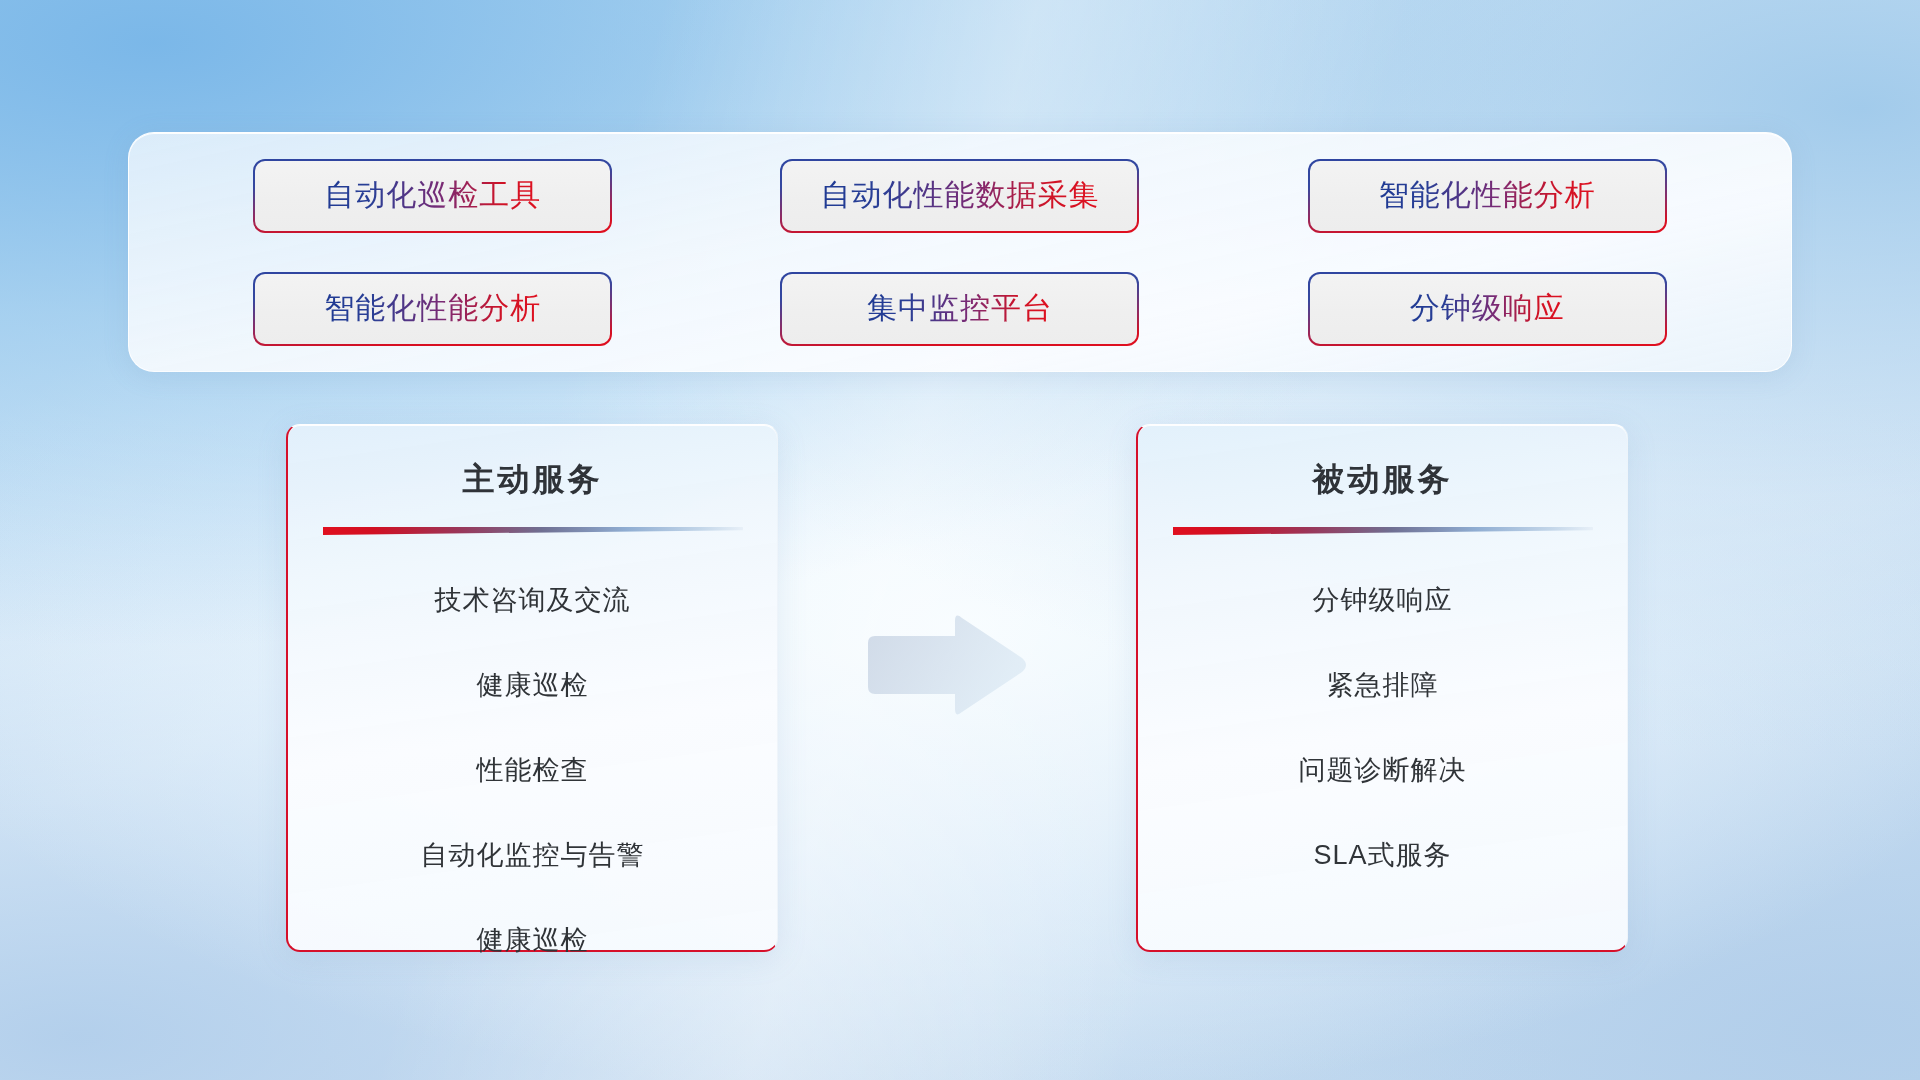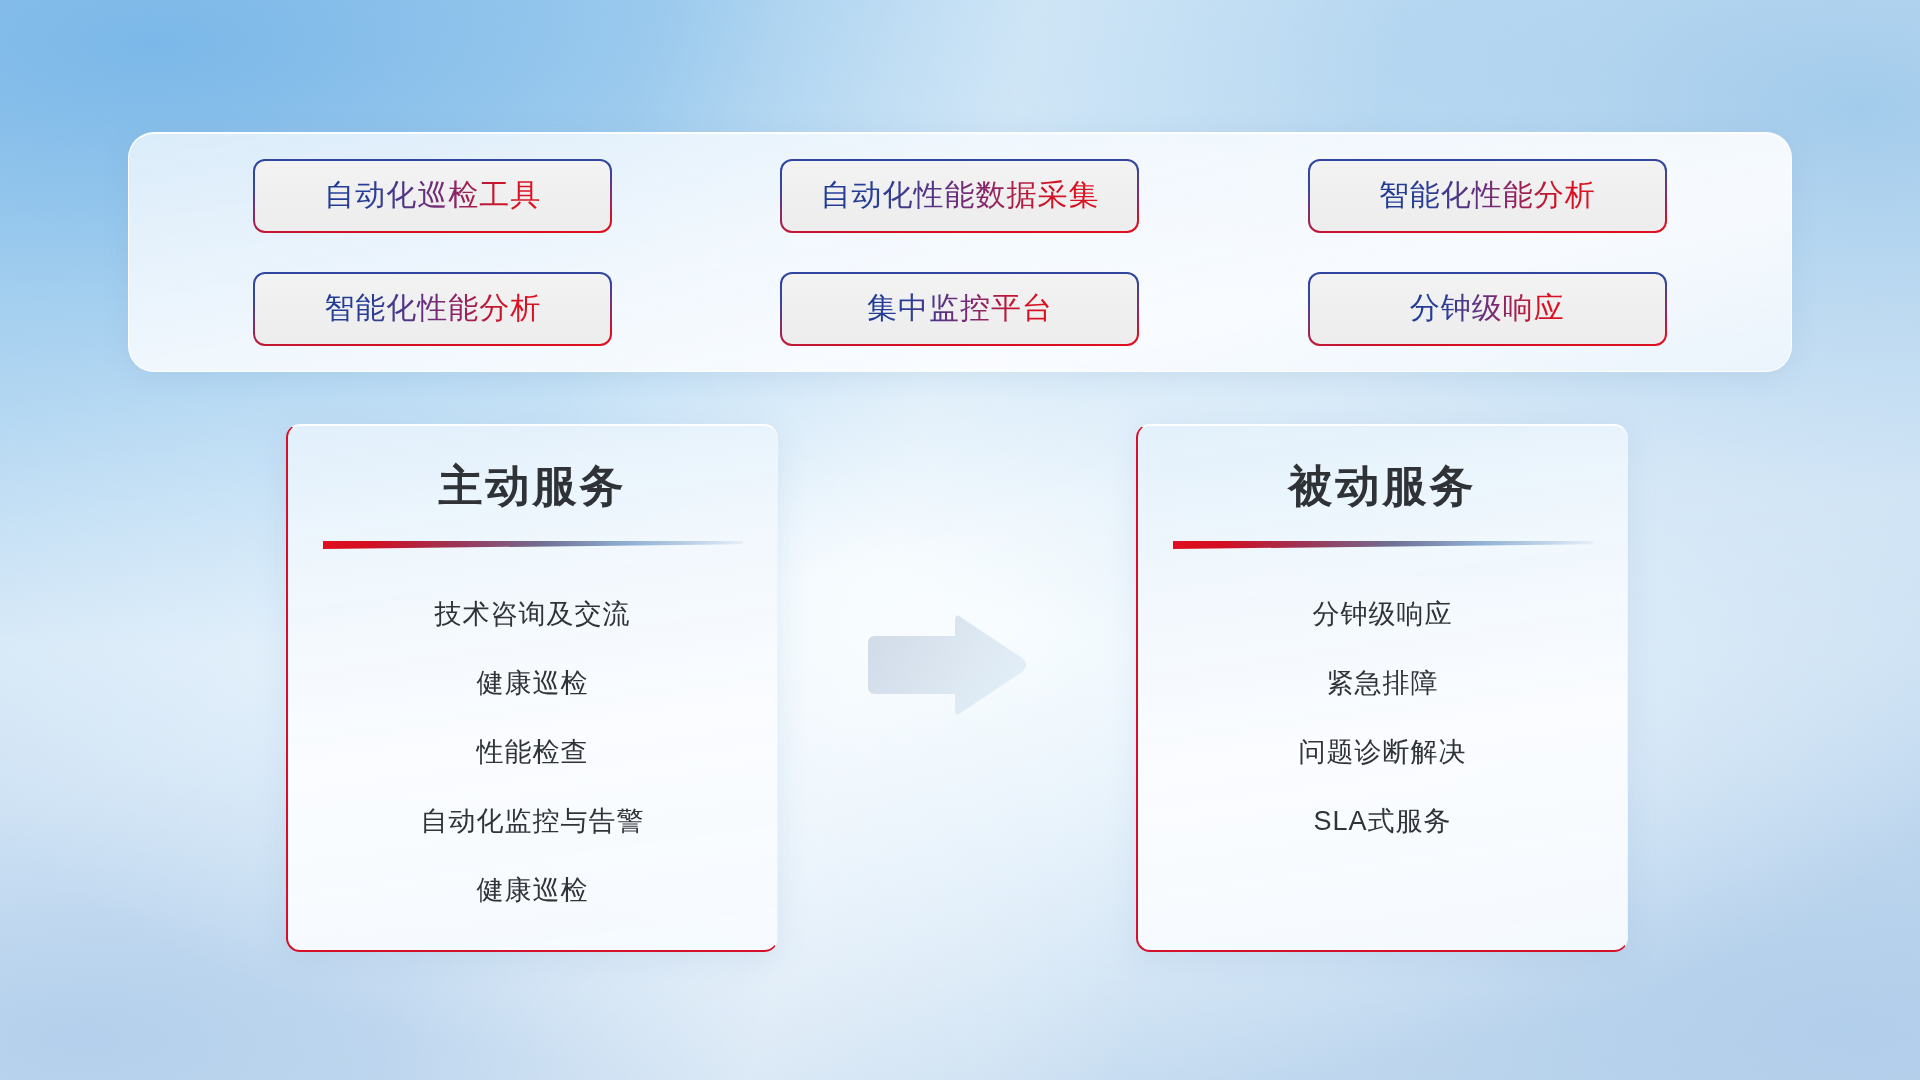--- a/index.html
+++ b/index.html
@@ -132,21 +132,21 @@
     box-sizing: border-box;
     padding: 28px 30px 24px 30px;
     display: flex;
     flex-direction: column;
     align-items: center;
   }
   #card-proactive { left: 286px; }
   #card-reactive  { left: 1136px; }
 
   .card-title {
-    font-size: 44px;
+    font-size: 32px;
     font-weight: 700;
     color: #2f3338;
     letter-spacing: 3px;
     line-height: 1.15;
     margin-top: 8px;
     text-align: center;
   }
 
   .divider-wrap {
     width: 420px;
@@ -158,21 +158,21 @@
   .divider-wrap svg { display: block; width: 100%; height: 100%; }
 
   .card-list {
     margin: 0;
     padding: 0;
     list-style: none;
     width: 100%;
     margin-top: 16px;
     display: flex;
     flex-direction: column;
-    gap: 0;
+    gap: 16px;
   }
   .card-list li {
     font-size: 27px;
     color: #303438;
     text-align: center;
     letter-spacing: 1px;
     line-height: 1;
     padding: 21px 0;
   }
 

